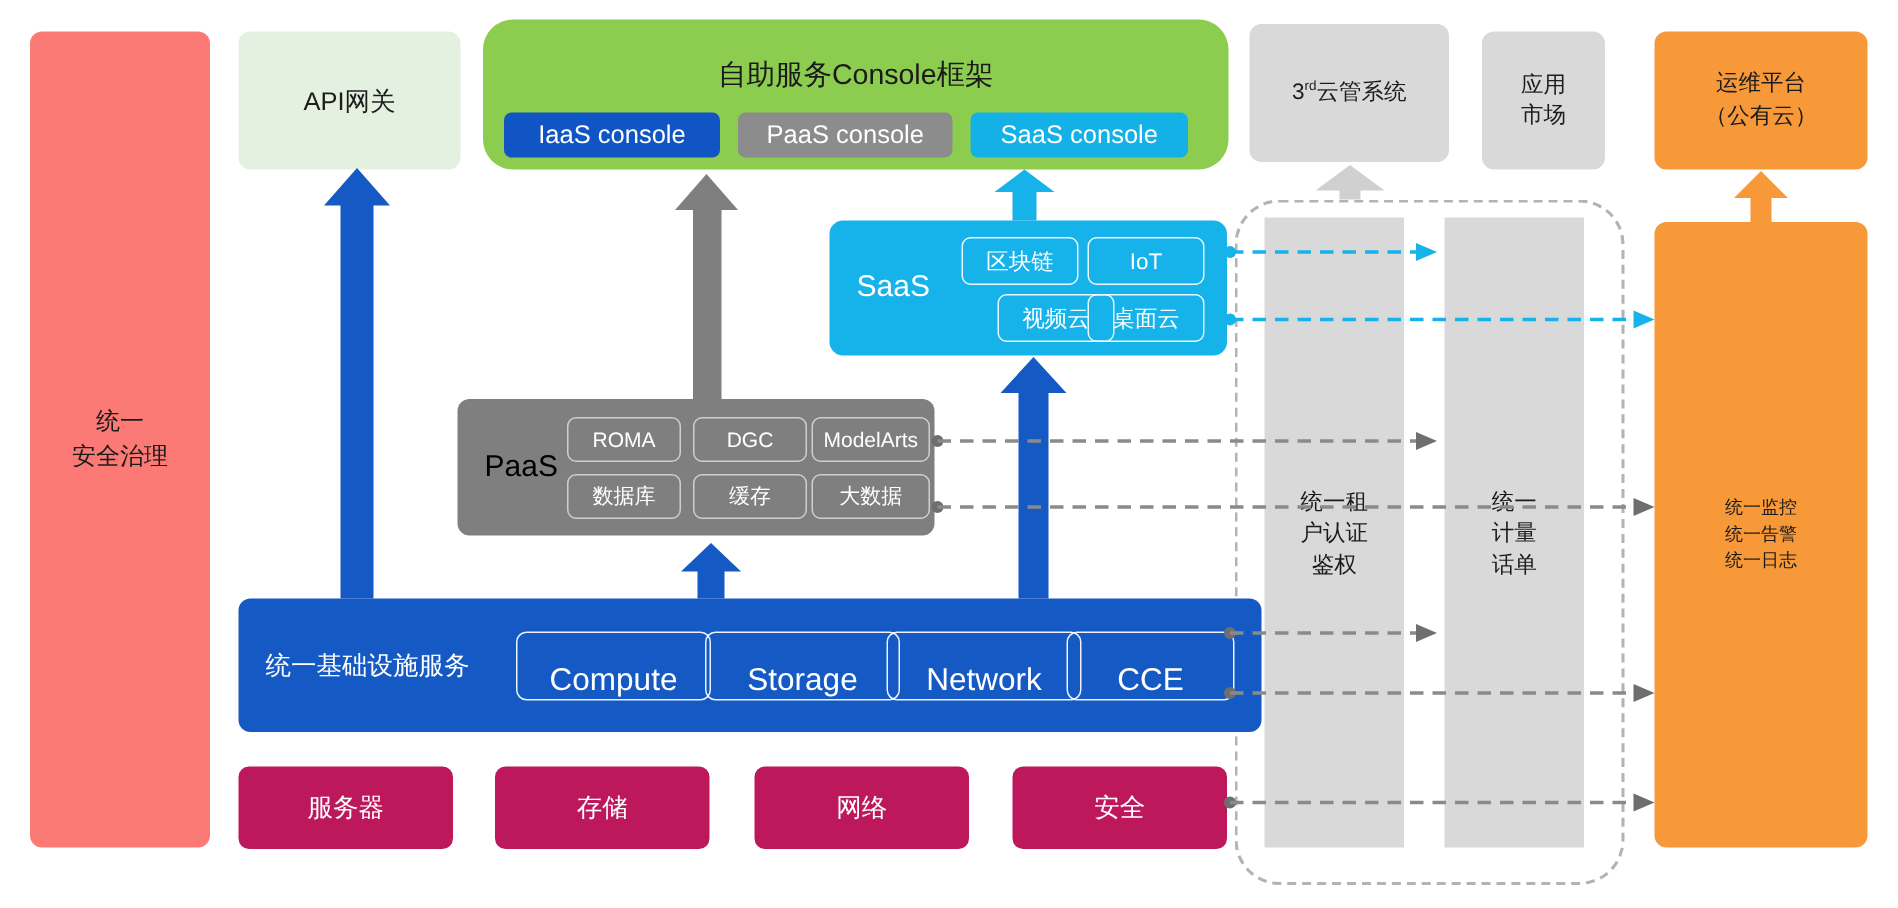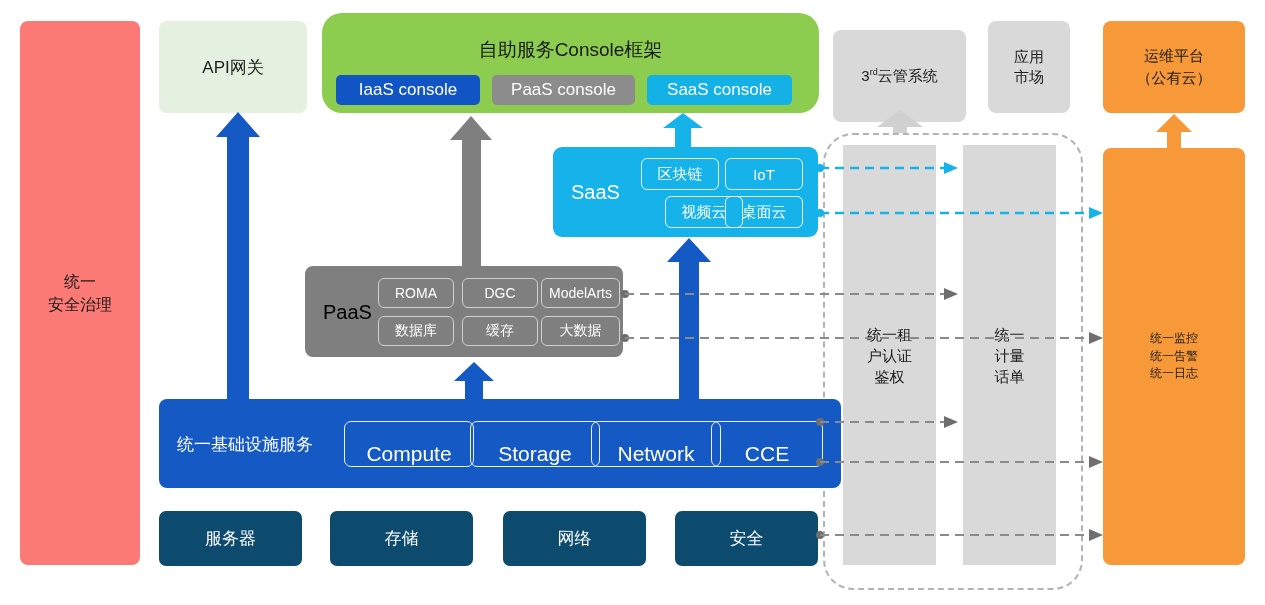--- a/index.html
+++ b/index.html
@@ -38,21 +38,21 @@
   .paas-block{background:#7f7f7f;border-radius:8px;}
   .paas-label{position:absolute;left:18px;top:50%;transform:translateY(-50%);color:#000000;font-size:20px;}
   .ptag{position:absolute;display:flex;align-items:center;justify-content:center;border:1.4px solid #cfcfcf;border-radius:6px;color:#fff;font-size:14px;}
 
   
   .infra-block{background:#1459c4;border-radius:8px;}
   .infra-label{position:absolute;left:18px;top:50%;transform:translateY(-50%);color:#fff;font-size:17px;}
   .itag{position:absolute;display:flex;align-items:flex-end;justify-content:center;border:1.5px solid rgba(255,255,255,.92);border-radius:7px;color:#fff;font-size:21px;}
 
   
-  .hw{background:#0c4a6e;color:#fff;font-size:17px;border-radius:7px;}
+  .hw{background:#be185d;color:#fff;font-size:17px;border-radius:7px;}
 
   
   .dash-container{position:absolute;border:2.5px dashed #b3b3b3;border-radius:30px;box-sizing:border-box;}
   .col-gray{position:absolute;background:#d9d9d9;color:#1a1a1a;font-size:15px;line-height:1.4;display:flex;align-items:center;justify-content:center;text-align:center;}
   svg{display:block;overflow:visible;}
 
   .lbl{pointer-events:none;}
 </style>
 </head>
 <body>
@@ -76,21 +76,21 @@
       <span>IaaS console</span>
     </div>
     <div class="pill paas" style="left:170px;top:62px;width:143px;">
       <span>PaaS console</span>
     </div>
     <div class="pill saas" style="left:325px;top:62px;width:145px;">
       <span>SaaS console</span>
     </div>
   </div>
 
-  <div class="box gray-card" style="left:833px;top:30px;width:133px;height:92px;">
+  <div class="box gray-card" style="left:833px;top:16px;width:133px;height:92px;">
     <div class="lbl">
       <span>3</span><sup>rd</sup><span>云管系统</span>
     </div>
   </div>
 
   <div class="box gray-card" style="left:988px;top:21px;width:82px;height:92px;">
     <div class="lbl">
       <div>应用</div>
       <div>市场</div>
     </div>

